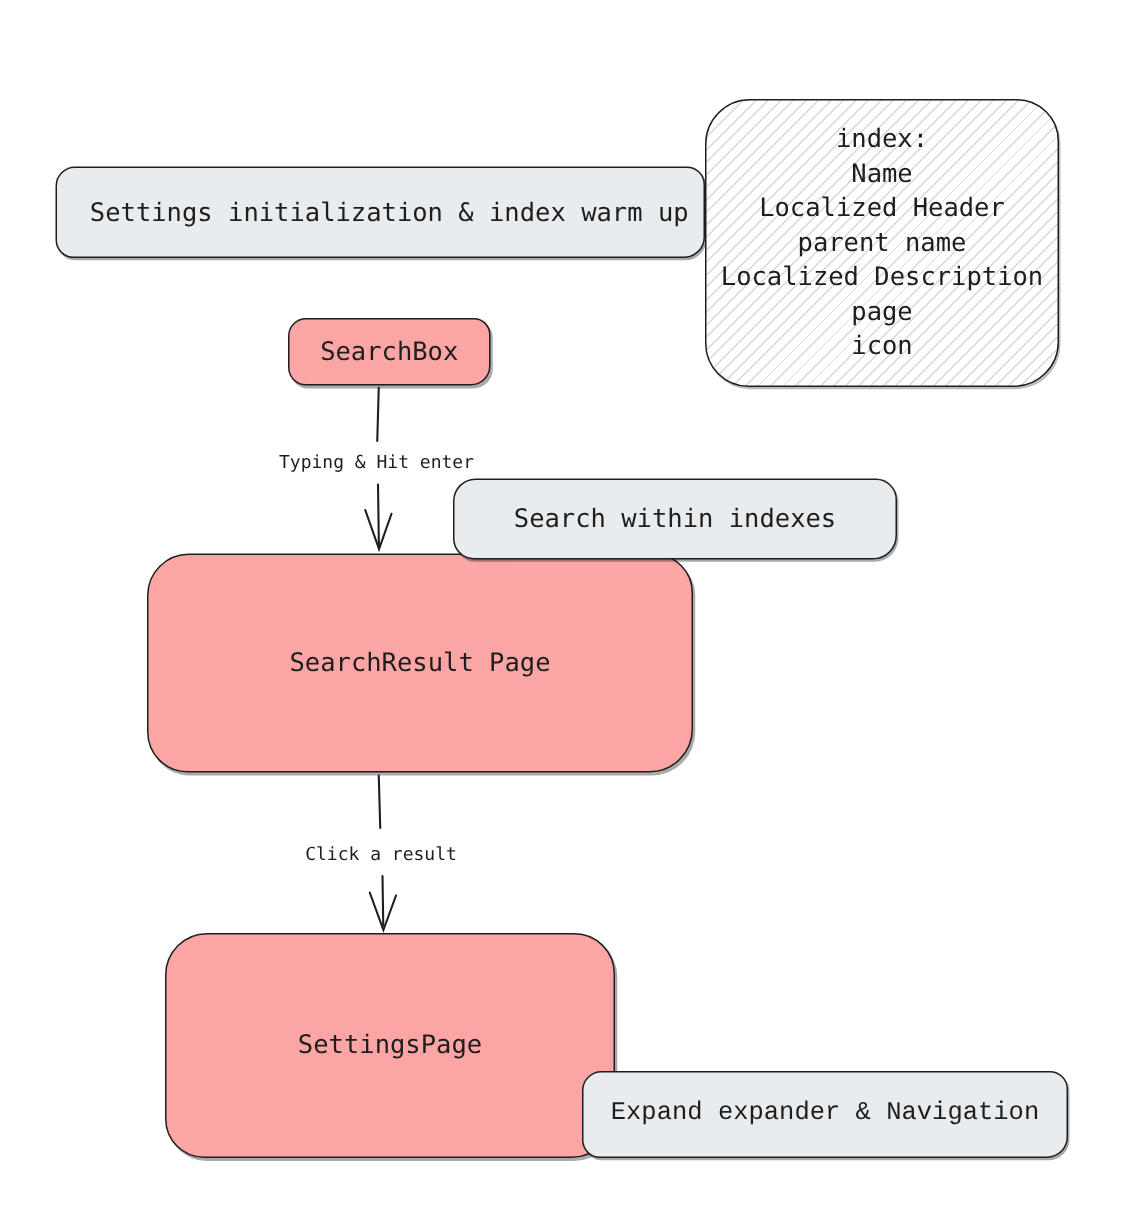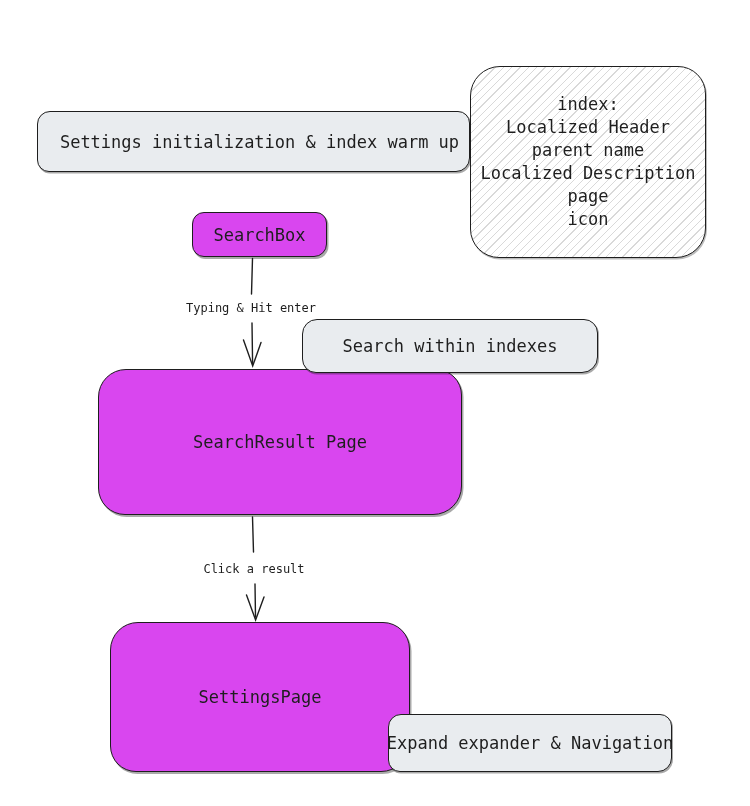--- a/index.html
+++ b/index.html
@@ -22,21 +22,21 @@
     line-height: 22px;
     text-align: center;
     box-sizing: border-box;
     white-space: nowrap;
   }
   .node.gray {
     background: #e9ecef;
     box-shadow: 1px 1.5px 0 rgba(30,30,30,0.38);
   }
   .node.yellow {
-    background: #d946ef;
+    background: #fca5a5;
     box-shadow: 1.5px 2px 0 rgba(30,30,30,0.38);
   }
   .node.note {
     background-color: #ffffff;
     background-image: repeating-linear-gradient(
       135deg,
       rgba(0,0,0,0) 0px,
       rgba(0,0,0,0) 5px,
       #d9d9d9 5px,
       #d9d9d9 5.9px
@@ -63,21 +63,21 @@
     top: 0;
     z-index: 1;
   }
   
   #n-settings-init  { left: 37px;  top: 111px; width: 433px; height: 61px;  border-radius: 13px 12px 14px 12px; z-index: 2; padding-left: 12px; }
   #n-index-note     { left: 470px; top: 66px;  width: 236px; height: 192px; border-radius: 30px 28px 30px 29px; z-index: 3; }
   #n-search-box     { left: 192px; top: 212px; width: 135px; height: 45px;  border-radius: 12px 11px 13px 12px; z-index: 2; }
   #n-search-within  { left: 302px; top: 319px; width: 296px; height: 54px;  border-radius: 15px 14px 16px 14px; z-index: 3; }
   #n-search-result  { left: 98px;  top: 369px; width: 364px; height: 146px; border-radius: 28px 26px 29px 27px; z-index: 2; }
   #n-settings-page  { left: 110px; top: 622px; width: 300px; height: 150px; border-radius: 28px 27px 29px 26px; z-index: 2; }
-  #n-expand-nav     { left: 388px; top: 714px; width: 284px; height: 58px;  border-radius: 13px 12px 14px 12px; z-index: 3; }
+  #n-expand-nav     { left: 388px; top: 714px; width: 324px; height: 58px;  border-radius: 13px 12px 14px 12px; z-index: 3; font-family: Liberation Mono, monospace; }
   #lbl-typing { left: 251px; top: 297px; }
   #lbl-click  { left: 254px; top: 558px; }
 </style>
 </head>
 <body>
 
 <div class="canvas">
 
   <svg class="arrows" width="750" height="806" viewBox="0 0 750 806" aria-hidden="true">
     <g stroke="#1e1e1e" stroke-width="1.4" fill="none" stroke-linecap="round">
@@ -92,20 +92,21 @@
     </g>
   </svg>
 
   <div class="node gray" id="n-settings-init">
     <span>Settings initialization &amp; index warm up</span>
   </div>
 
   <div class="node note" id="n-index-note">
     <div class="note-lines">
       <span>index:</span>
+      <span>Name</span>
       <span>Localized Header</span>
       <span>parent name</span>
       <span>Localized Description</span>
       <span>page</span>
       <span>icon</span>
     </div>
   </div>
 
   <div class="node yellow" id="n-search-box">
     <span>SearchBox</span>

